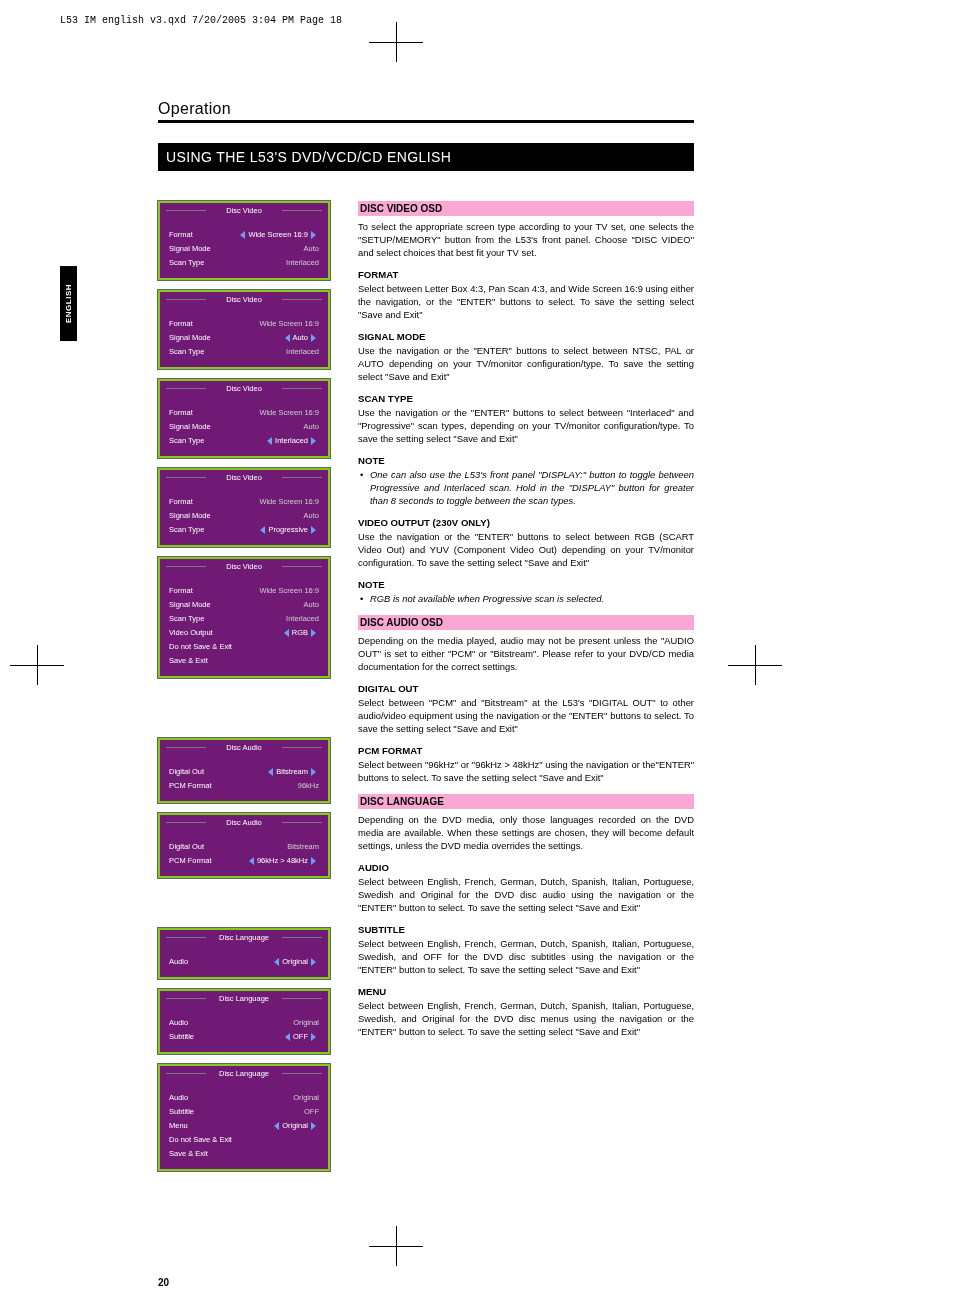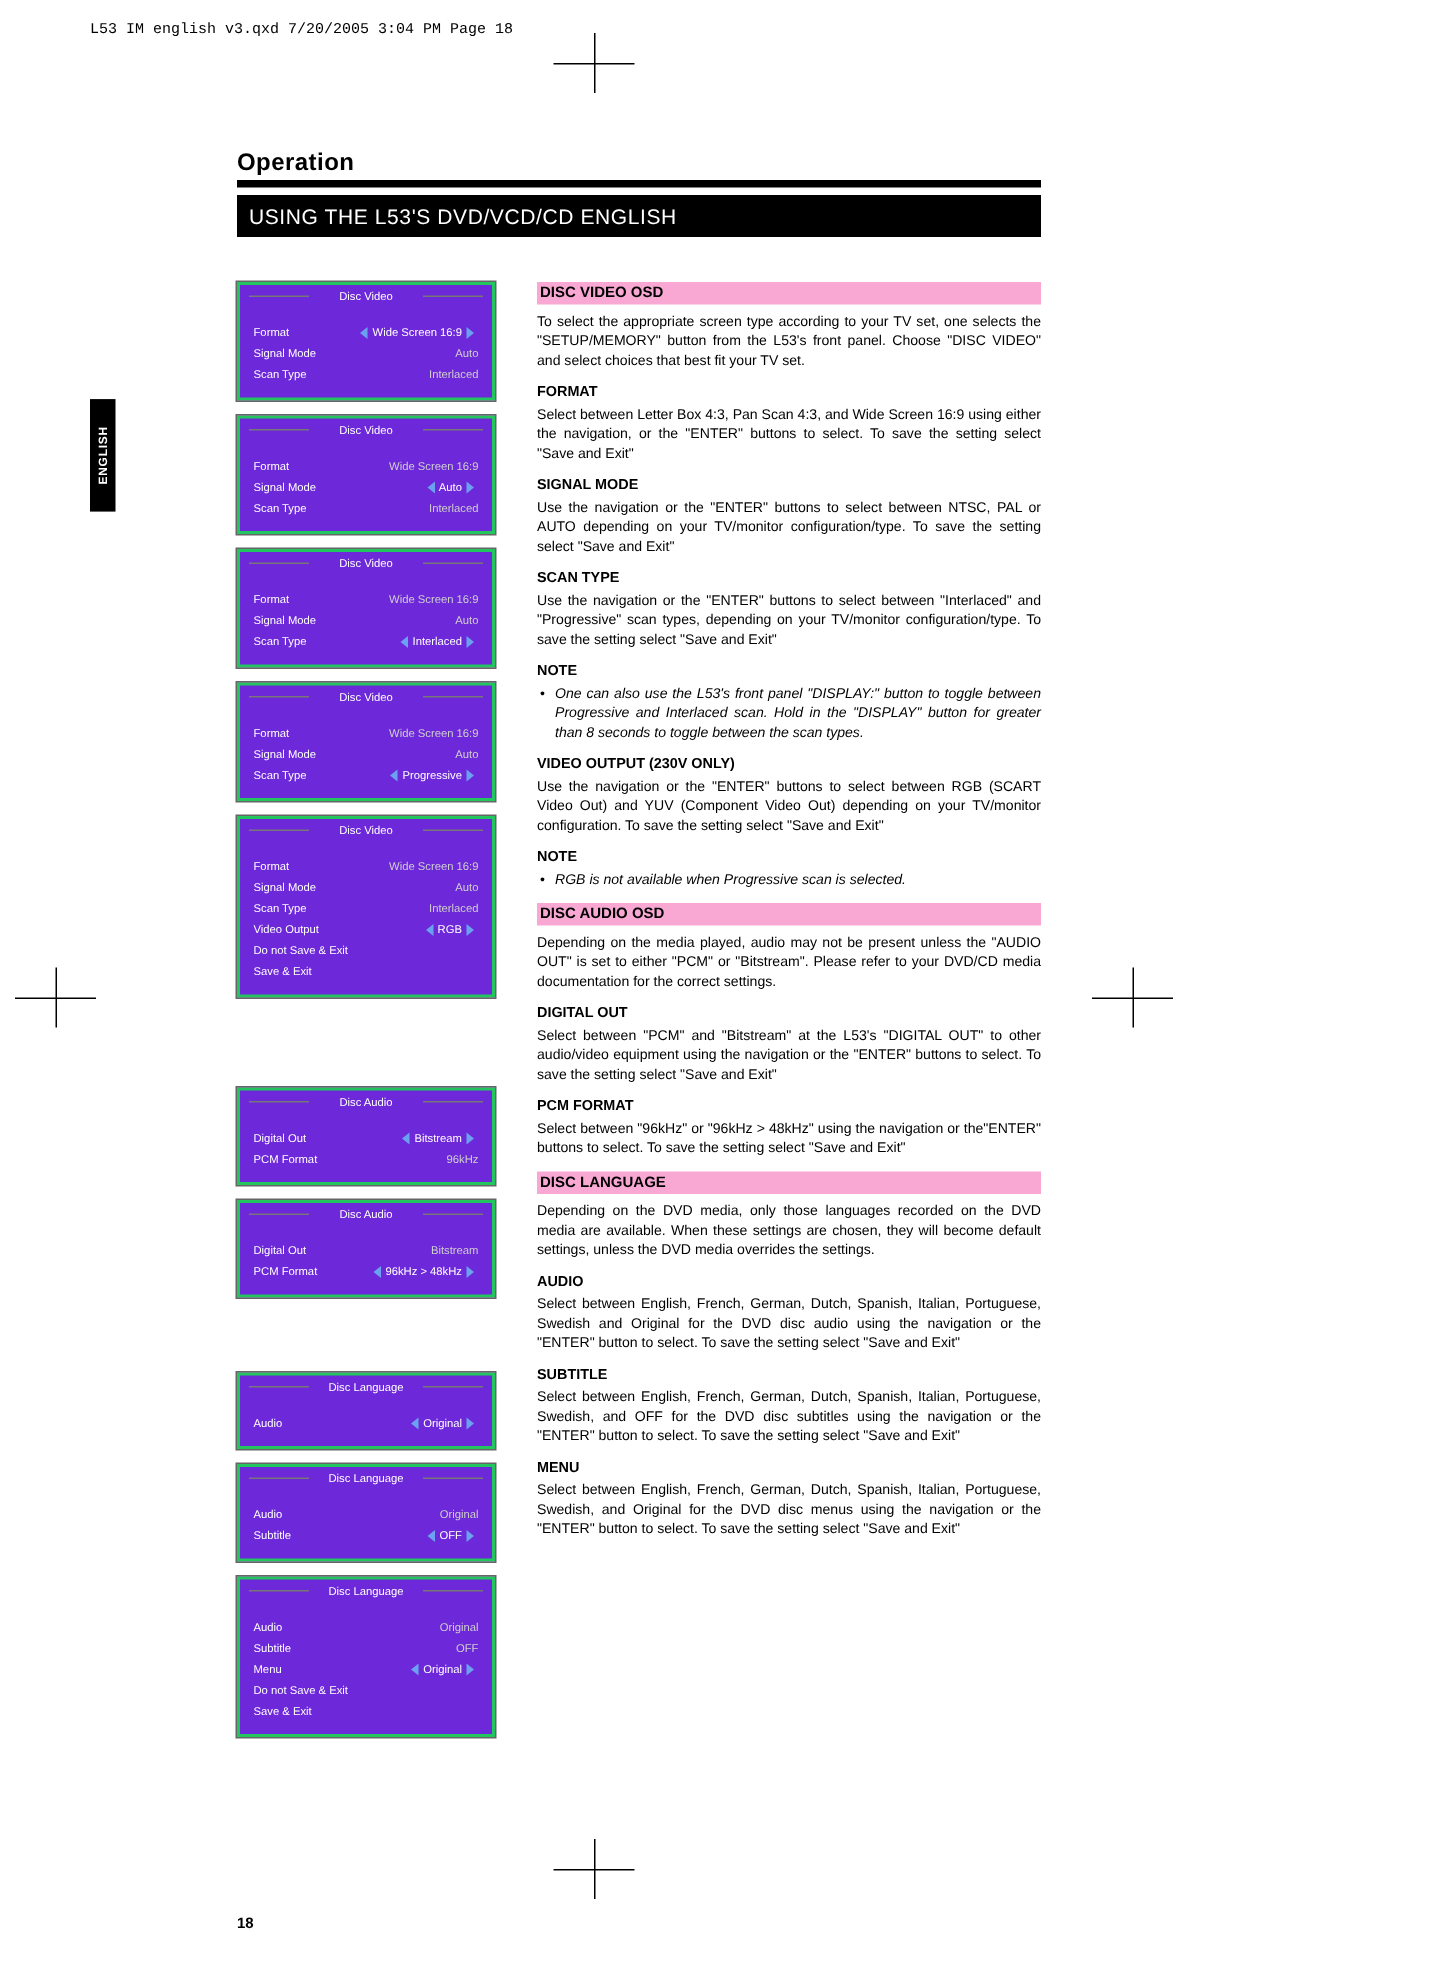--- a/index.html
+++ b/index.html
@@ -108,24 +108,24 @@
   }
   .content {
     position: absolute;
     top: 100px;
     left: 158px;
     right: 98px;
     bottom: 110px;
   }
   .section-title {
     font-size: 16px;
-    font-weight: 700;
-    border-bottom: 5px solid #000000;
+    font-weight: 400;
+    border-bottom: 3px solid #000000;
     padding-bottom: 2px;
-    margin-bottom: 5px;
+    margin-bottom: 20px;
     letter-spacing: 0.3px;
   }
   .black-bar {
     background: #000;
     color: #fff;
     font-size: 14px;
     padding: 6px 8px;
     letter-spacing: 0.4px;
   }
   .lang-tab {
@@ -142,22 +142,22 @@
     transform: rotate(180deg);
   }
   .two-col {
     display: flex;
     gap: 28px;
     margin-top: 30px;
   }
   .left-col { width: 172px; flex-shrink: 0; }
   .right-col { flex: 1; }
   .osd-box {
-    background: #6d28d9;
-    border: 2px solid #22c55e;
+    background: #701a75;
+    border: 2px solid #84cc16;
     outline: 1px solid #666;
     color: #fff;
     font-size: 7.5px;
     margin-bottom: 10px;
   }
   .osd-title {
     text-align: center;
     padding: 3px 0;
     font-size: 7.5px;
     border-bottom: 0;
@@ -476,15 +476,15 @@
         <h4>AUDIO</h4>
         <p>Select between English, French, German, Dutch, Spanish, Italian, Portuguese, Swedish and Original for the DVD disc audio using the navigation or the "ENTER" button to select.  To save the setting select "Save and Exit"</p>
 
         <h4>SUBTITLE</h4>
         <p>Select between English, French, German, Dutch, Spanish, Italian, Portuguese, Swedish, and OFF for the DVD disc subtitles using the navigation or the "ENTER" button to select.  To save the setting select "Save and Exit"</p>
 
         <h4>MENU</h4>
         <p>Select between English, French, German, Dutch, Spanish, Italian, Portuguese, Swedish, and Original for the DVD disc menus using the navigation or the "ENTER" button to select.  To save the setting select "Save and Exit"</p>
       </div>
     </div>
-    <div class="page-num">18</div>
+    <div class="page-num">20</div>
   </div>
 </div>
 
 </body></html>

